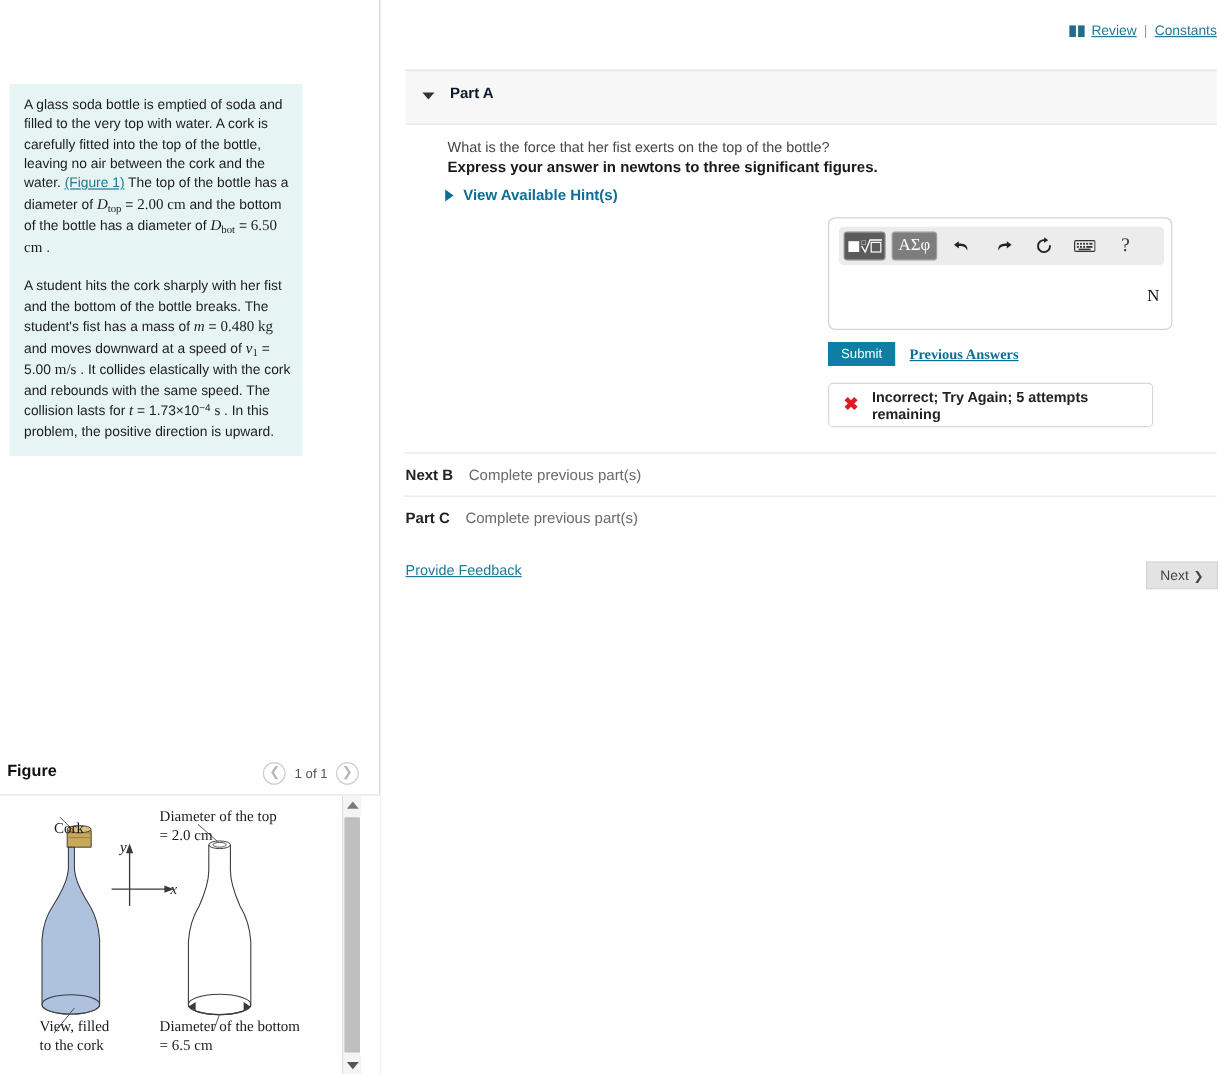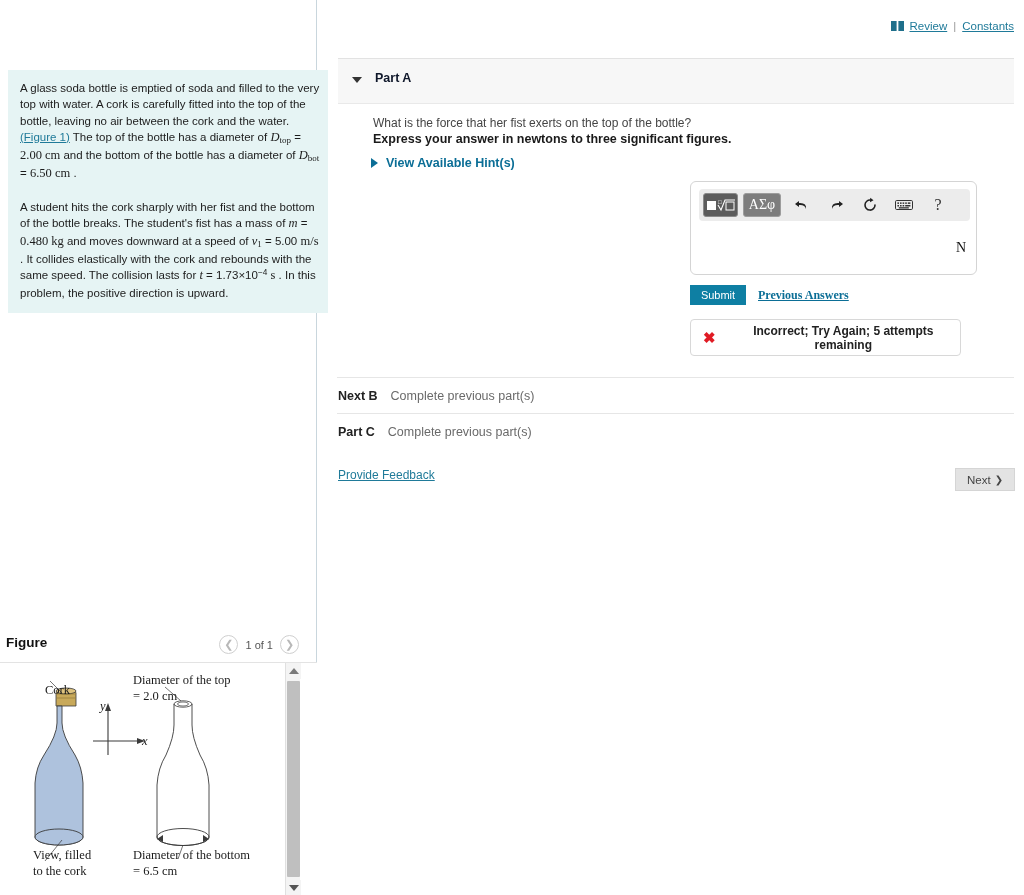--- a/index.html
+++ b/index.html
@@ -14,21 +14,21 @@
   #root { position: relative; width: 1024px; height: 895px; }
 
   
   #left-panel {
     position: absolute; left: 0; top: 0;
     width: 317px; height: 895px;
     background: #fff;
     border-right: 1px solid #c9d6dd;
   }
   .problem-box {
-    position: absolute; left: 8px; top: 70px; width: 320px;
+    position: absolute; left: 8px; top: 70px; width: 244px;
     background: #e6f4f4;
     padding: 10px 6px 12px 12px;
     font-size: 11.5px;
     line-height: 1.42;
     color: #1c1c1c;
   }
   .problem-box p { margin: 0; }
   .problem-box p + p { margin-top: 16px; }
   .mathvar { font-family: "Liberation Serif", serif; font-style: italic; font-size: 12.5px; }
   .mathunit { font-family: "Liberation Serif", serif; font-size: 12.5px; font-style: normal; }
@@ -90,21 +90,21 @@
   .sb-tri.up { border-bottom: 6px solid #7a7a7a; }
   .sb-tri.down { border-top: 6px solid #555; }
   #sb-thumb {
     position: absolute; left: 1px; top: 18px;
     width: 13px; height: 196px;
     background: #bfbfbf; border-radius: 1px;
     cursor: pointer;
   }
 
   
-  #right-panel { position: absolute; left: 318px; top: 0; width: 706px; height: 787px; text-align: center; }
+  #right-panel { position: absolute; left: 318px; top: 0; width: 706px; height: 787px; }
 
   #toplinks {
     position: absolute; right: 10px; top: 20px;
     display: flex; align-items: center; gap: 6px;
     font-size: 11.5px;
   }
   #book-icon { display: inline-block; width: 13px; height: 10px; position: relative; }
   .toplink { color: #1f7a99; text-decoration: underline; cursor: pointer; font-size: 11.5px; }
   .toplink-sep { color: #999; }
 

